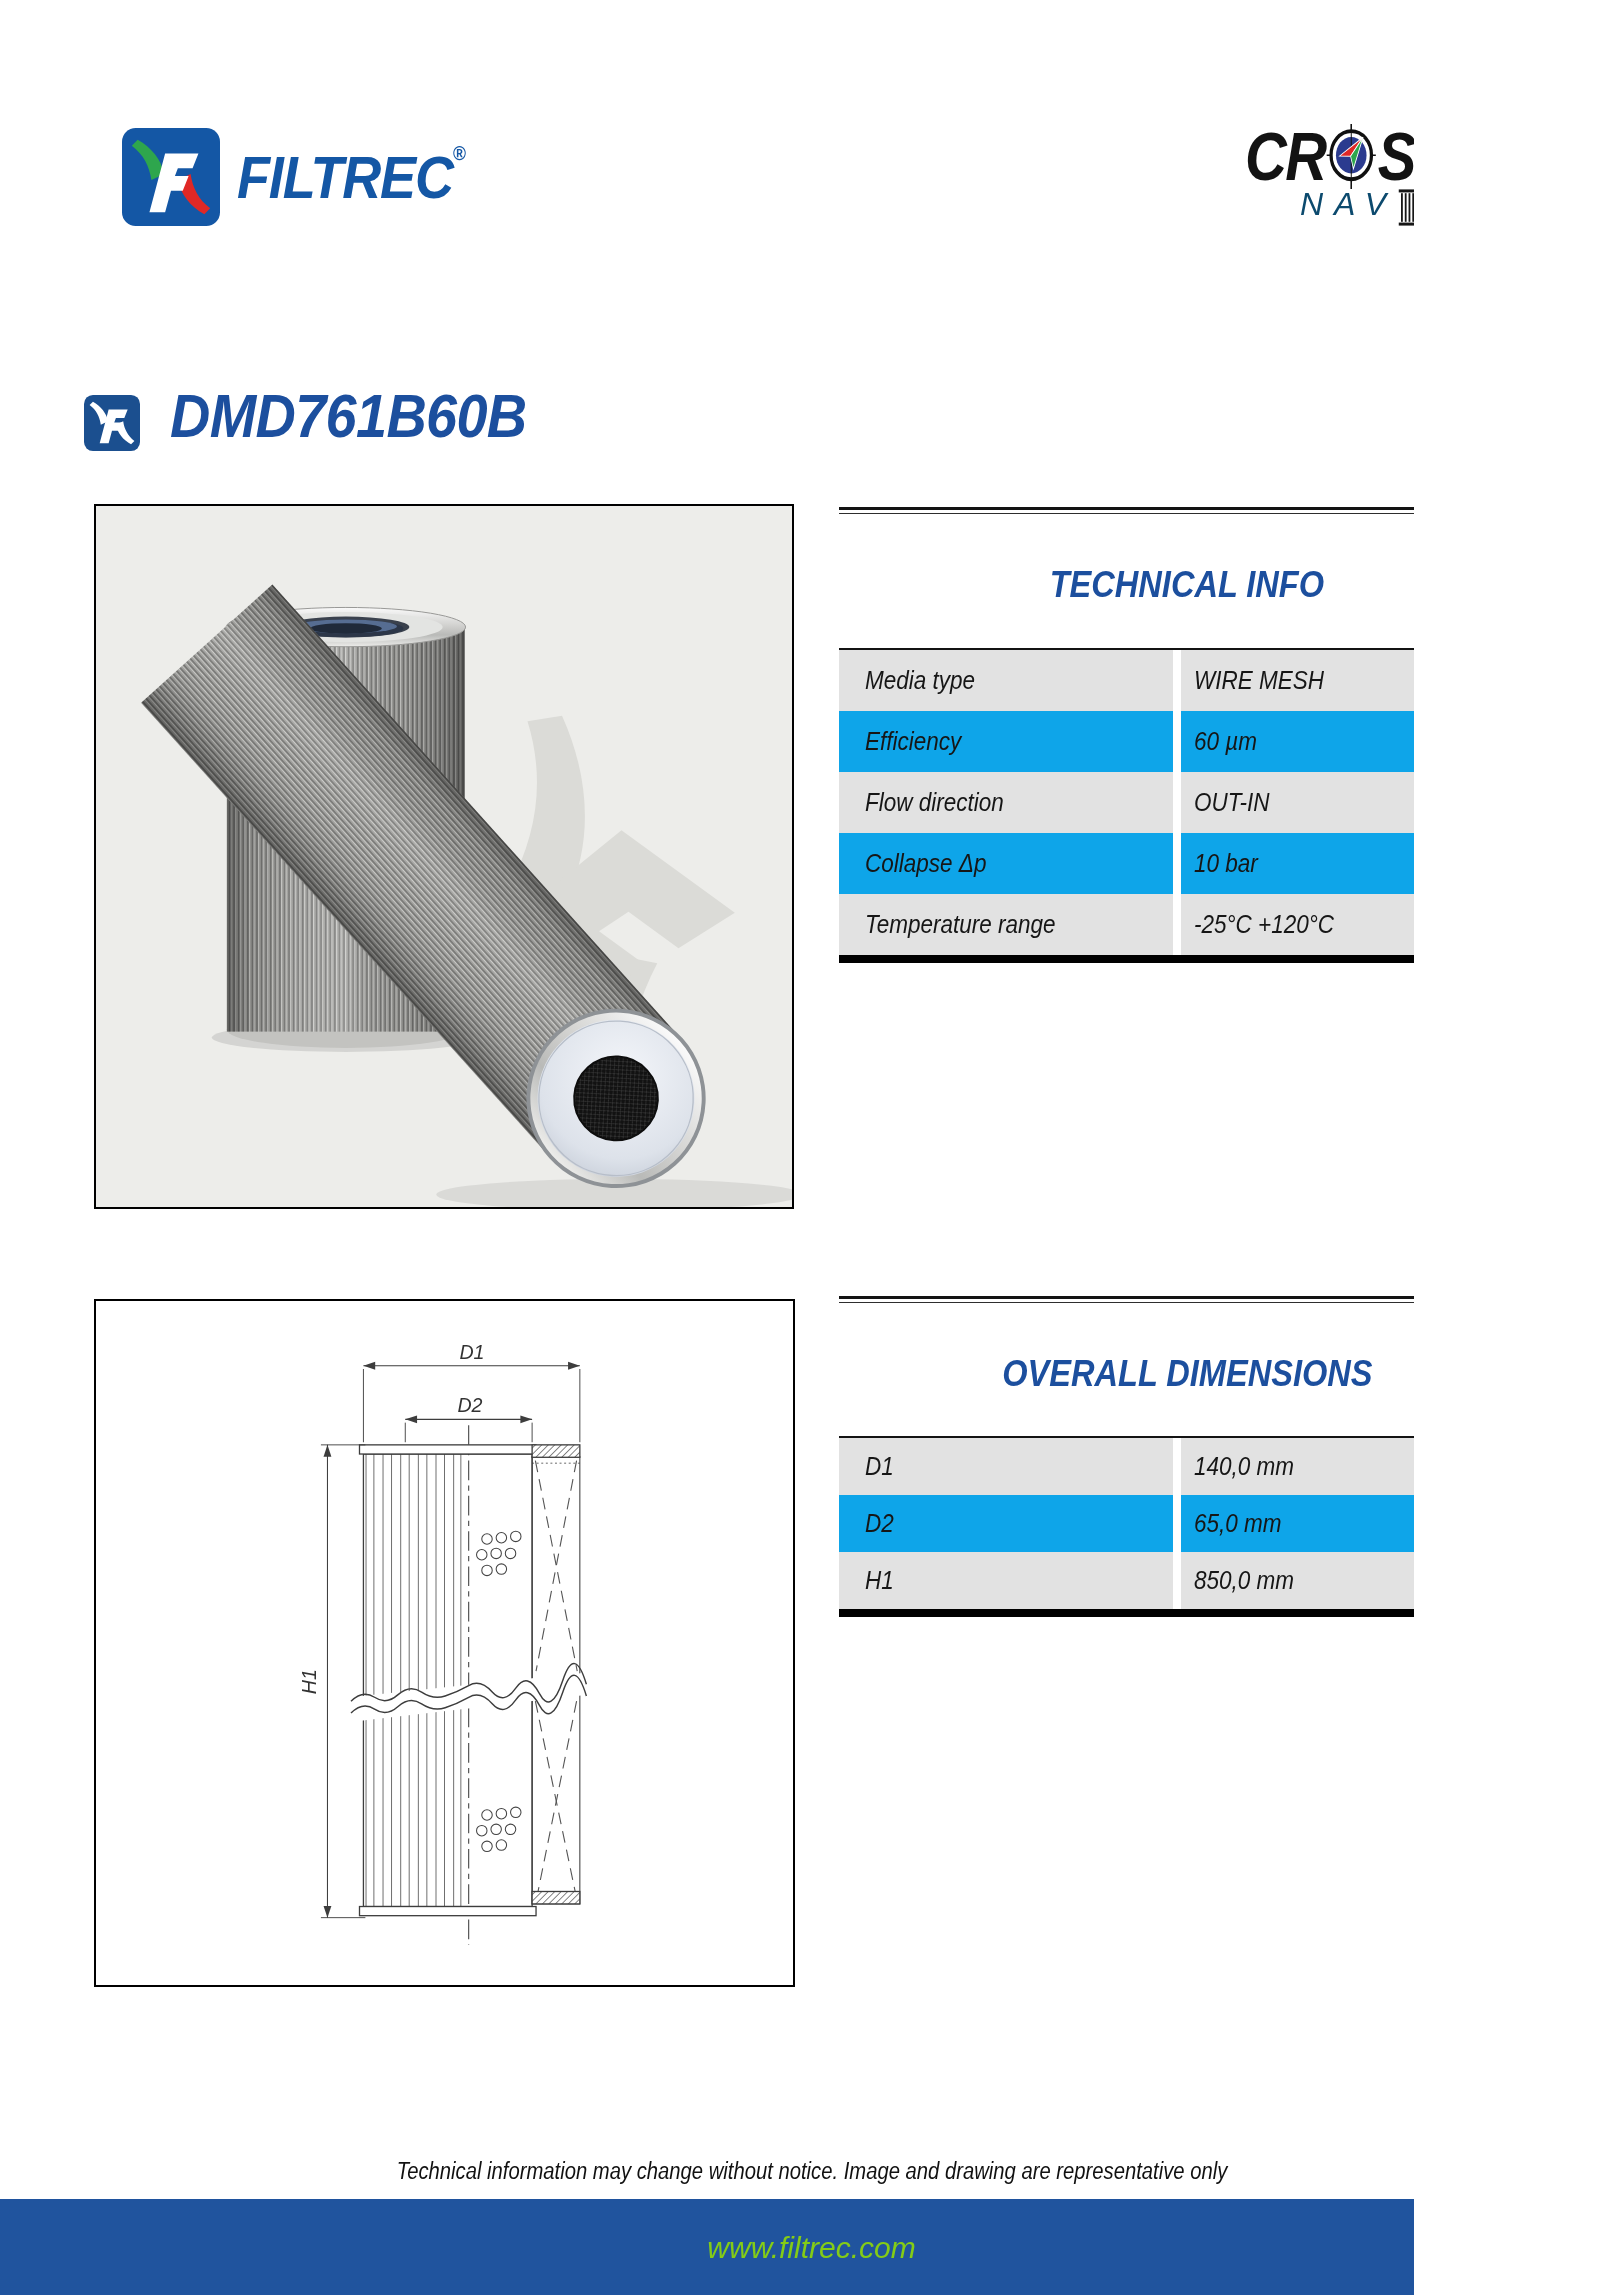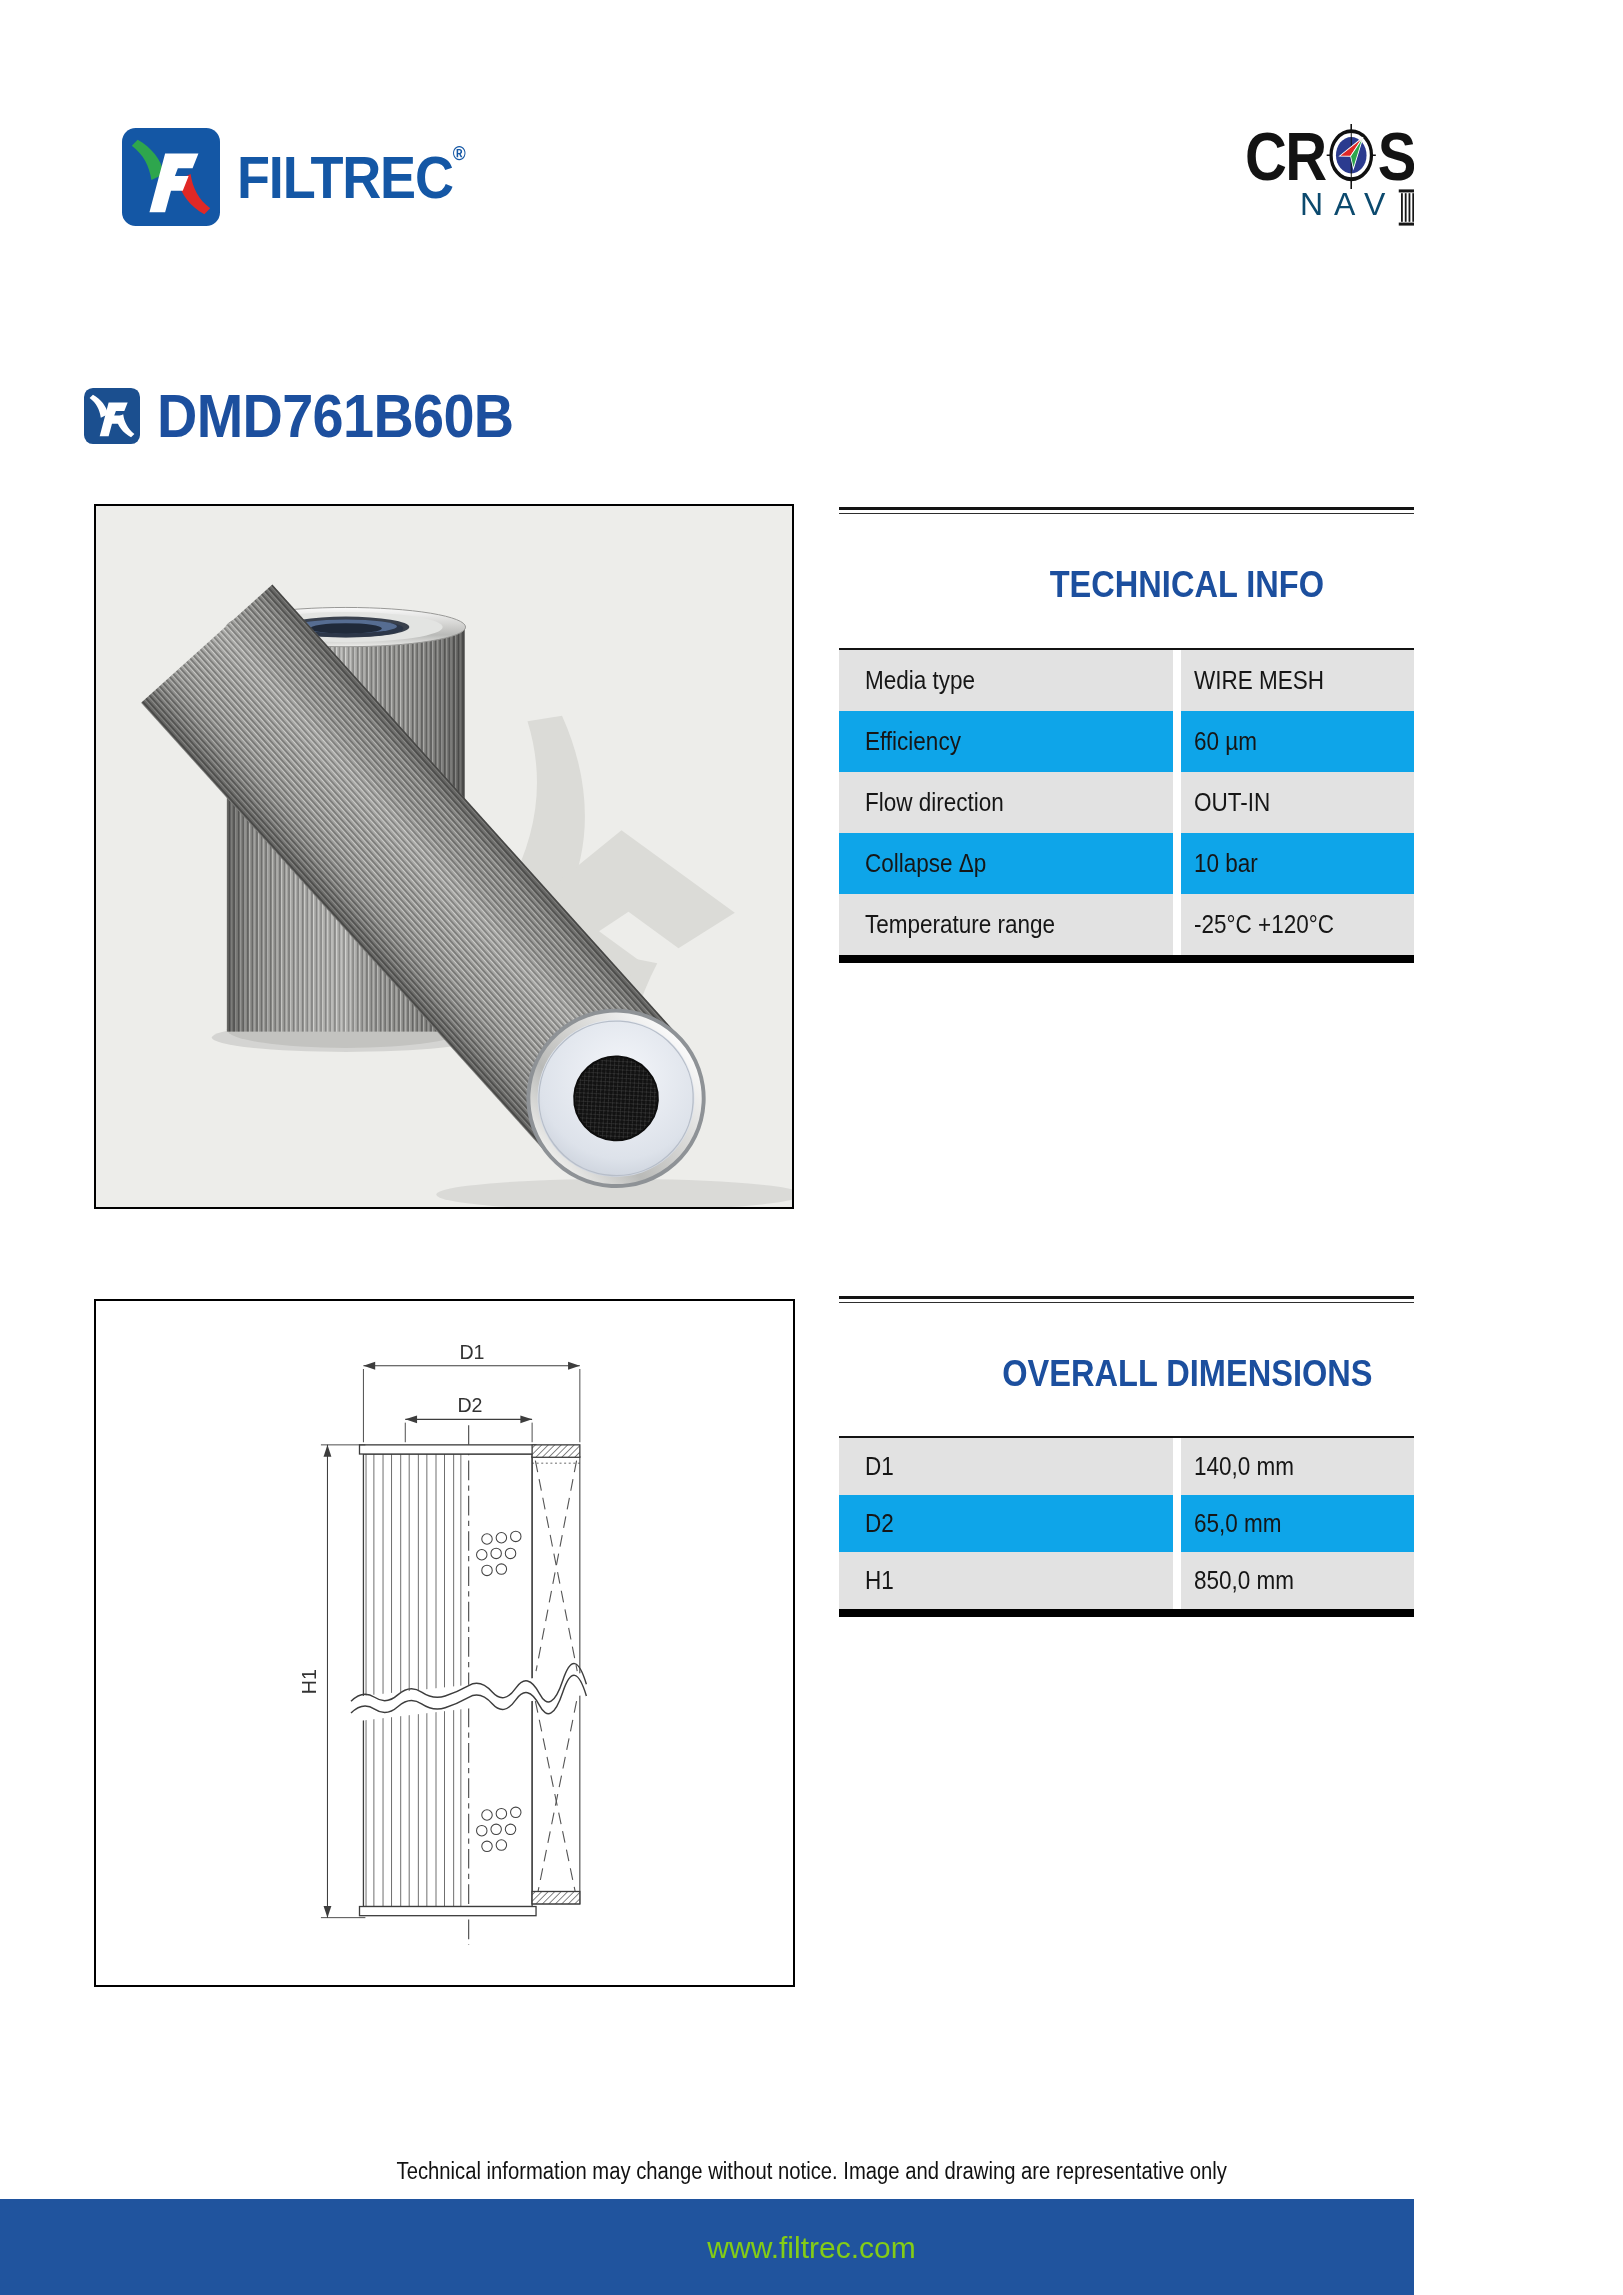--- a/index.html
+++ b/index.html
@@ -1,39 +1,39 @@
 <!DOCTYPE html>
 <html style="font-size:10.5px"><head>
 <meta charset="utf-8">
 <style>
   html,body { margin:0; padding:0; background:#ffffff; }
   .page {
     position:relative; width:1414px; height:2295px; background:#ffffff;
-    font-family:"Liberation Sans", sans-serif; color:#141414; overflow:hidden;
+    font-family:"Liberation Sans", sans-serif; color:#141414; overflow:hidden;font-style:italic;
   }
   .cond   { display:inline-block; transform:scaleX(.9);  transform-origin:0 50%;  white-space:nowrap; }
   .cond-c { display:inline-block; transform:scaleX(.88); transform-origin:50% 50%; white-space:nowrap; }
 
   
   .brand-logo { position:absolute; left:122px; top:128px; display:flex; align-items:center; gap:17px; }
   .brand-icon svg { width:98px; height:98px; display:block; }
   .brand-word { font-size:60px; font-weight:bold; color:#1457A5; letter-spacing:-1.3px;
                 display:inline-block; transform:scaleX(.9); transform-origin:0 50%; }
   .brand-reg  { font-size:19.6px; font-weight:bold; color:#1457A5; vertical-align:38px; letter-spacing:0; }
 
   .cross-logo { position:absolute; left:1245px; top:117px; width:275px; }
   .cross-line1 { display:flex; align-items:center; font-weight:800; font-size:69px; color:#131313;
                  letter-spacing:-2px; transform:scaleX(.84); transform-origin:0 50%; }
   .compass { width:65px; height:65px; margin:0 -1.3px; flex:0 0 auto; }
   .cross-line2 { display:flex; align-items:flex-end; margin-top:-10.5px; padding-left:55px;
                  font-size:32px; font-weight:300; color:#0c4a6e; letter-spacing:11px; }
   .column-glyph { width:19.6px; height:41px; margin:0 6.5px -5.2px 1.3px; flex:0 0 auto; }
 
   
-  .product-row { position:absolute; left:84px; top:380px; display:flex; align-items:center; gap:17px; }
+  .product-row { position:absolute; left:84px; top:380px; display:flex; align-items:flex-end; gap:30px; }
   .product-icon svg { width:56px; height:56px; display:block; }
   .product-code { font-size:62px; font-weight:bold; color:#1C4F9E; letter-spacing:-0.7px;
                   display:inline-block; transform:scaleX(.9); transform-origin:0 50%; }
 
   
   .photo-frame { position:absolute; left:94px; top:504px;  width:700px; height:705px;
                  border:2px solid #000; box-sizing:border-box; background:#EDEDEA; }
   .draw-frame  { position:absolute; left:94px; top:1299px; width:701px; height:688px;
                  border:2px solid #000; box-sizing:border-box; background:#ffffff; }
   .photo-frame svg, .draw-frame svg { display:block; width:100%; height:100%; }

